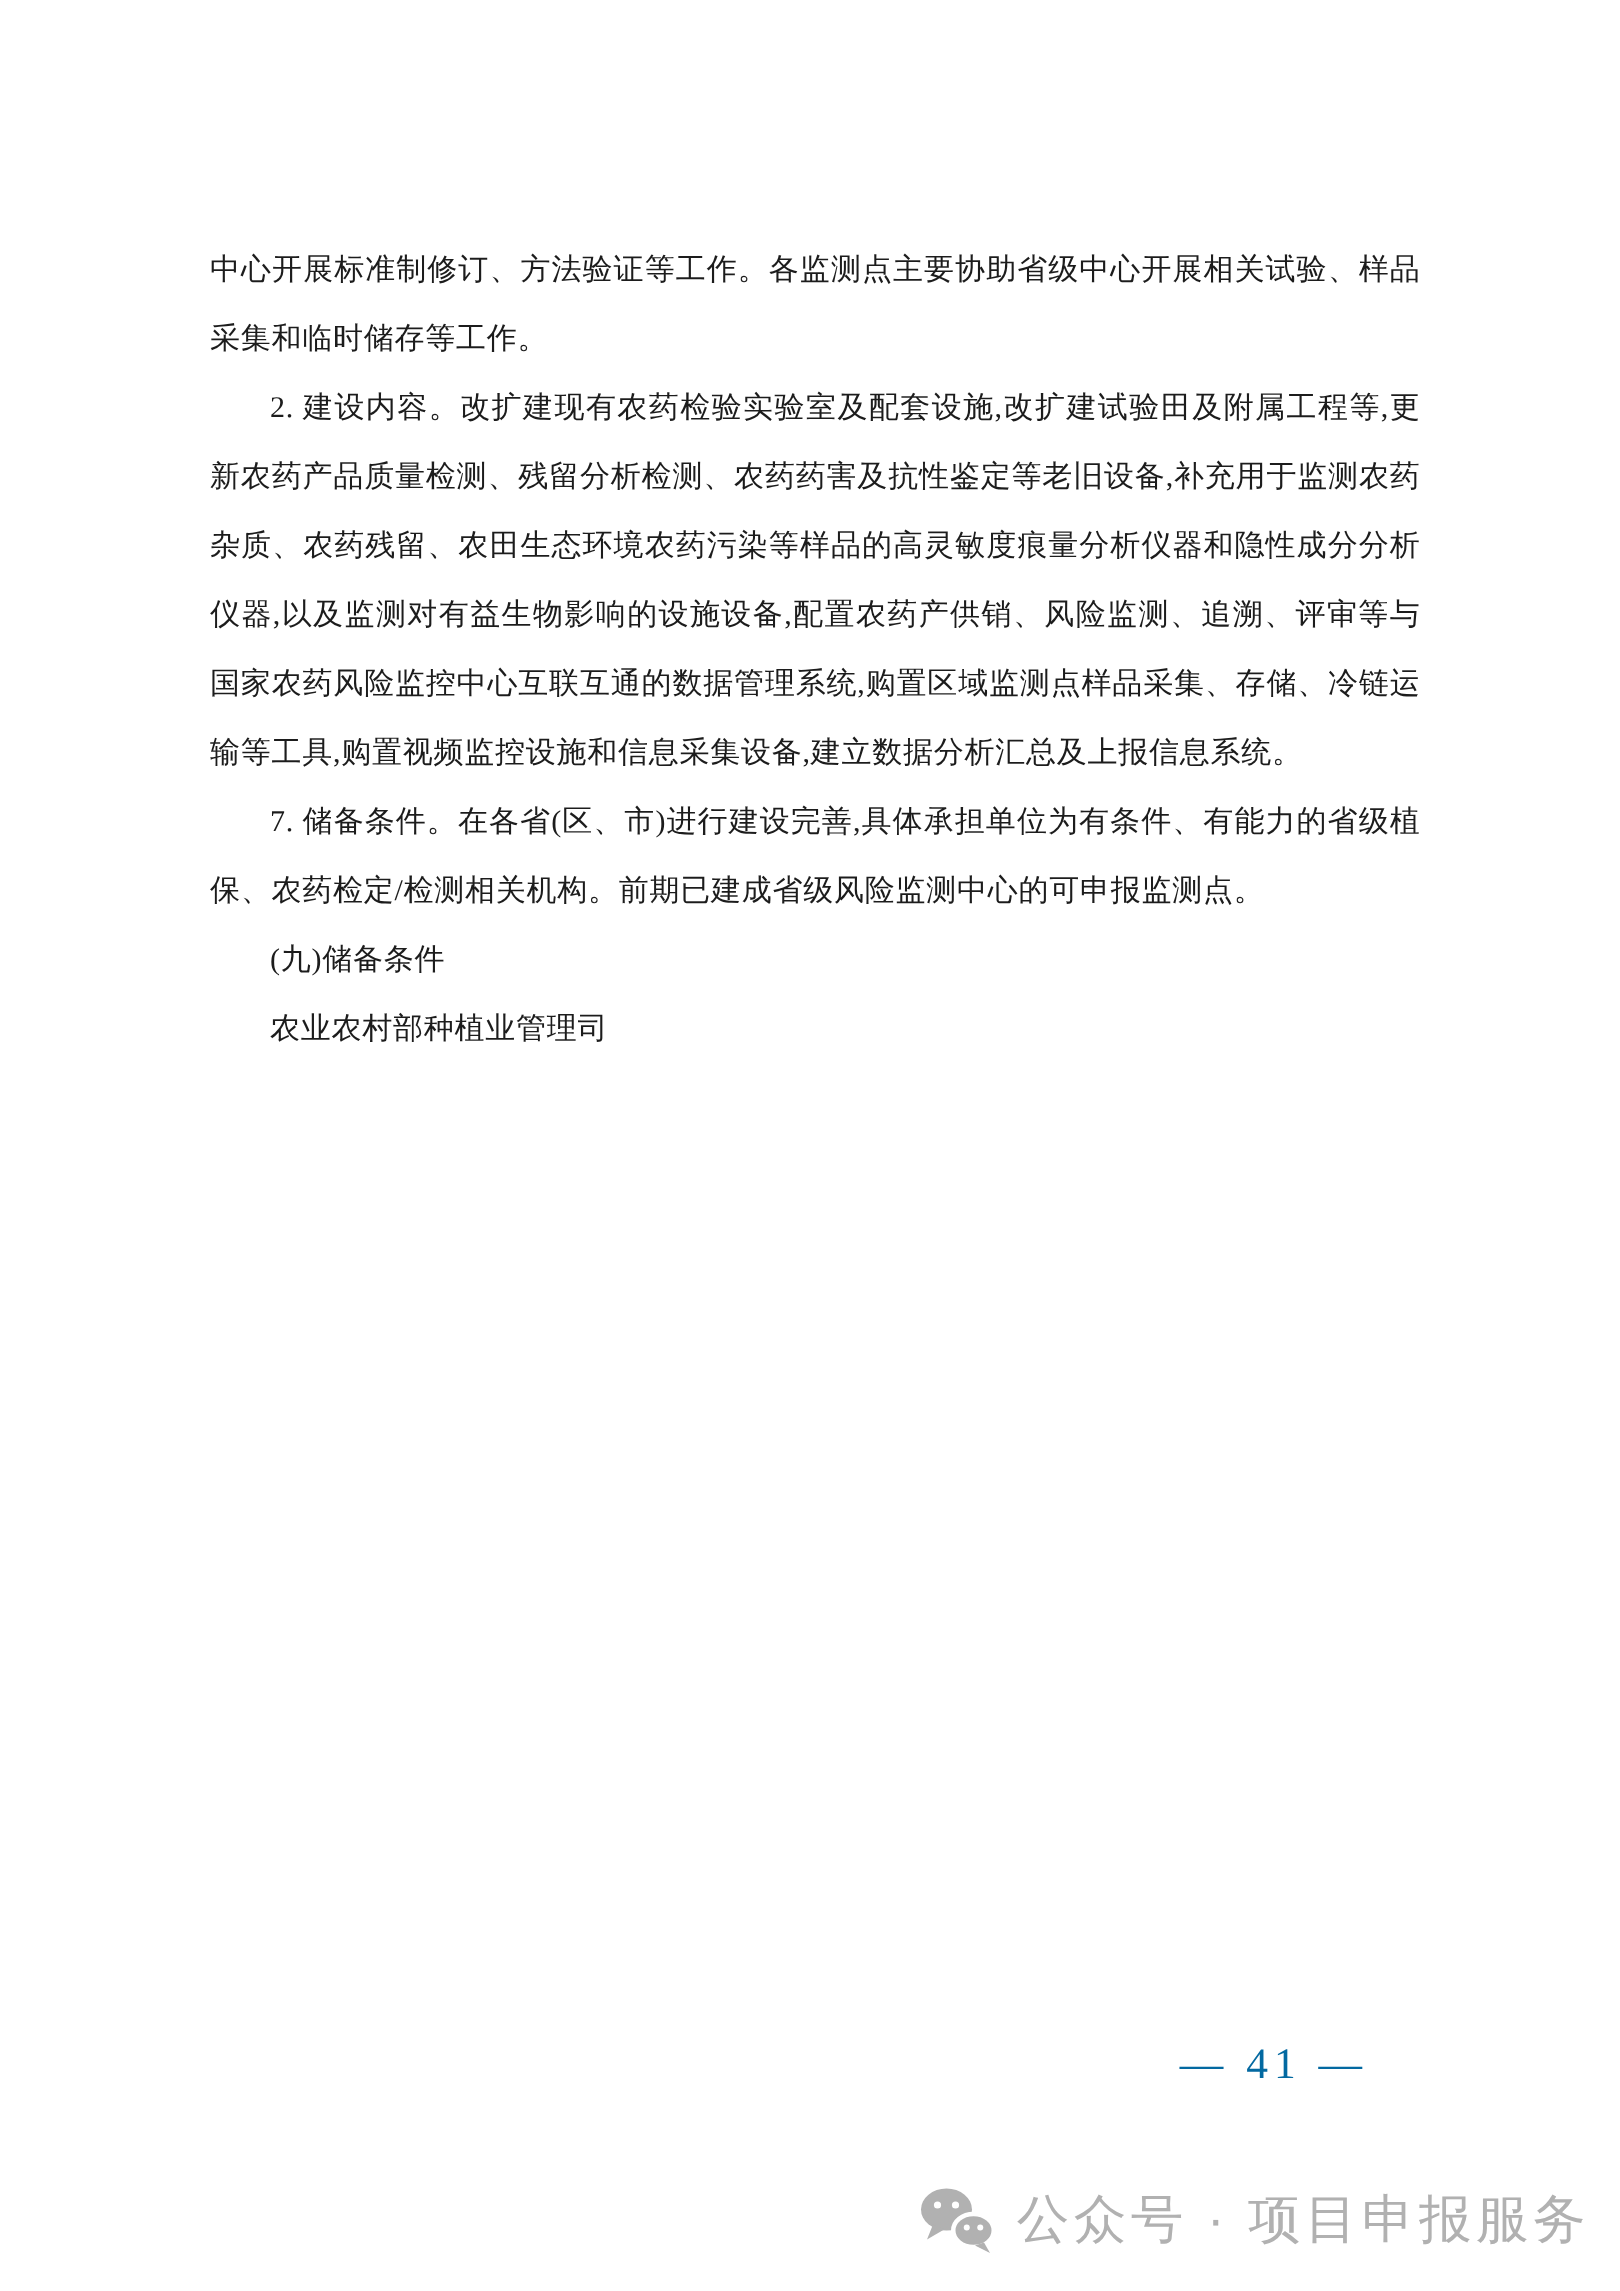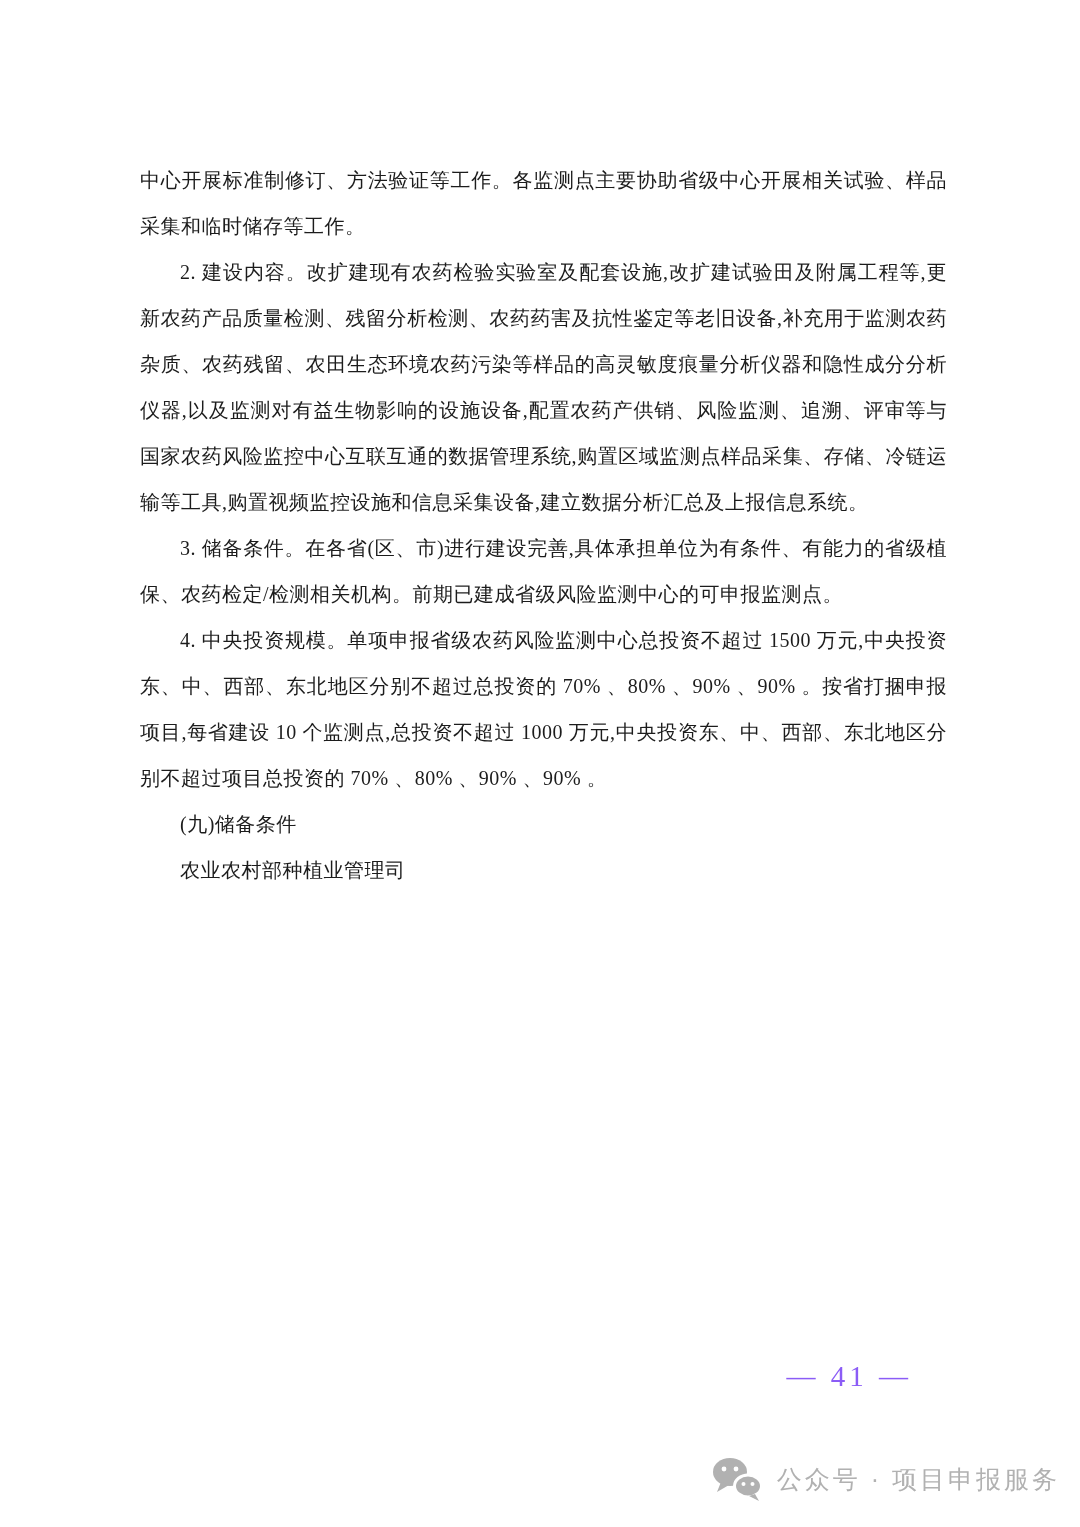--- a/index.html
+++ b/index.html
@@ -35,50 +35,49 @@
   }
   .bold {
     font-weight: normal;
   }
   .page-number {
     position: absolute;
     top: 1360px;
     right: 168px;
     font-size: 29px;
     letter-spacing: 4px;
-    color: #8b5cf6;
+    color: #0369a1;
   }
   .watermark {
     position: absolute;
     top: 1456px;
     right: 20px;
     display: flex;
     align-items: center;
     gap: 14px;
     color: #b1b1b1;
     font-family: "Liberation Sans", "DejaVu Sans", sans-serif;
-    font-size: 25px;
+    font-size: 35px;
     letter-spacing: 3px;
   }
   .wechat-icon {
     display: inline-flex;
     width: 52px;
     height: 46px;
   }
 </style>
 </head>
 <body>
 
 <div class="page">
 
   <div class="content">
       <p class=""><span>中心开展标准制修订、方法验证等工作。各监测点主要协助省级中心开展相关试验、样品采集和临时储存等工作。</span></p>
       <p class="indent"><span class="bold">2. 建设内容。</span><span>改扩建现有农药检验实验室及配套设施,改扩建试验田及附属工程等,更新农药产品质量检测、残留分析检测、农药药害及抗性鉴定等老旧设备,补充用于监测农药杂质、农药残留、农田生态环境农药污染等样品的高灵敏度痕量分析仪器和隐性成分分析仪器,以及监测对有益生物影响的设施设备,配置农药产供销、风险监测、追溯、评审等与国家农药风险监控中心互联互通的数据管理系统,购置区域监测点样品采集、存储、冷链运输等工具,购置视频监控设施和信息采集设备,建立数据分析汇总及上报信息系统。</span></p>
-      <p class="indent"><span class="bold">3. 储备条件。</span><span>在各省(区、市)进行建设完善,具体承担单位为有条件、有能力的省级植保、农药检定/检测相关机构。前期已建成省级风险监测中心的可申报监测点。</span></p>
-      <p class="indent"><span class="bold">4. 中央投资规模。</span><span>单项申报省级农药风险监测中心总投资不超过 1500 万元,中央投资东、中、西部、东北地区分别不超过总投资的 70% 、80% 、90% 、90% 。按省打捆申报项目,每省建设 10 个监测点,总投资不超过 1000 万元,中央投资东、中、西部、东北地区分别不超过项目总投资的 70% 、80% 、90% 、90% 。</span></p>
+      <p class="indent"><span class="bold">7. 储备条件。</span><span>在各省(区、市)进行建设完善,具体承担单位为有条件、有能力的省级植保、农药检定/检测相关机构。前期已建成省级风险监测中心的可申报监测点。</span></p>
       <p class="indent heading"><span class="bold">(九)储备条件</span></p>
       <p class="indent"><span>农业农村部种植业管理司</span></p>
     </div>
 
   <div class="page-number">— 41 —</div>
 
   <div class="watermark">
     <span class="wechat-icon">
       <svg viewBox="0 0 52 46" width="52" height="46" aria-hidden="true">
         <g fill="#b1b1b1">

